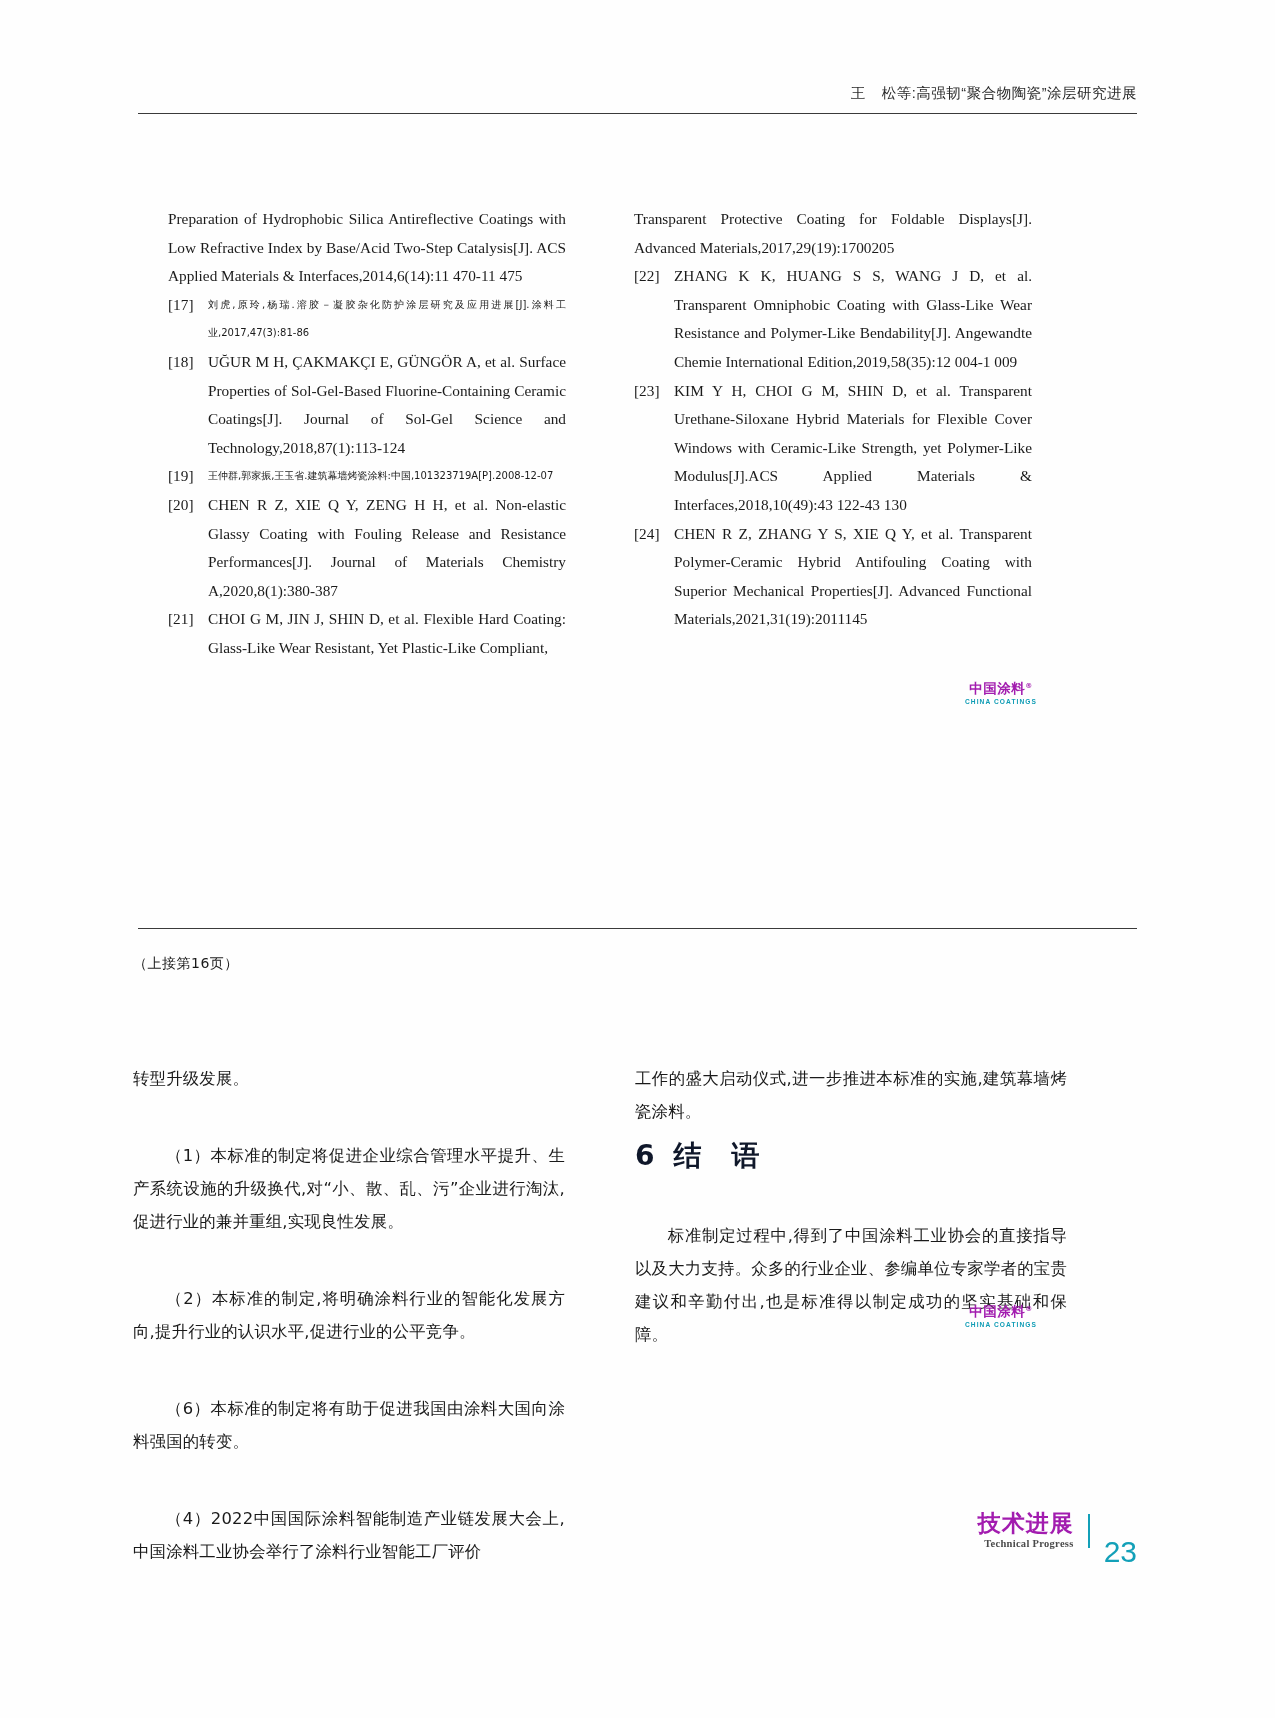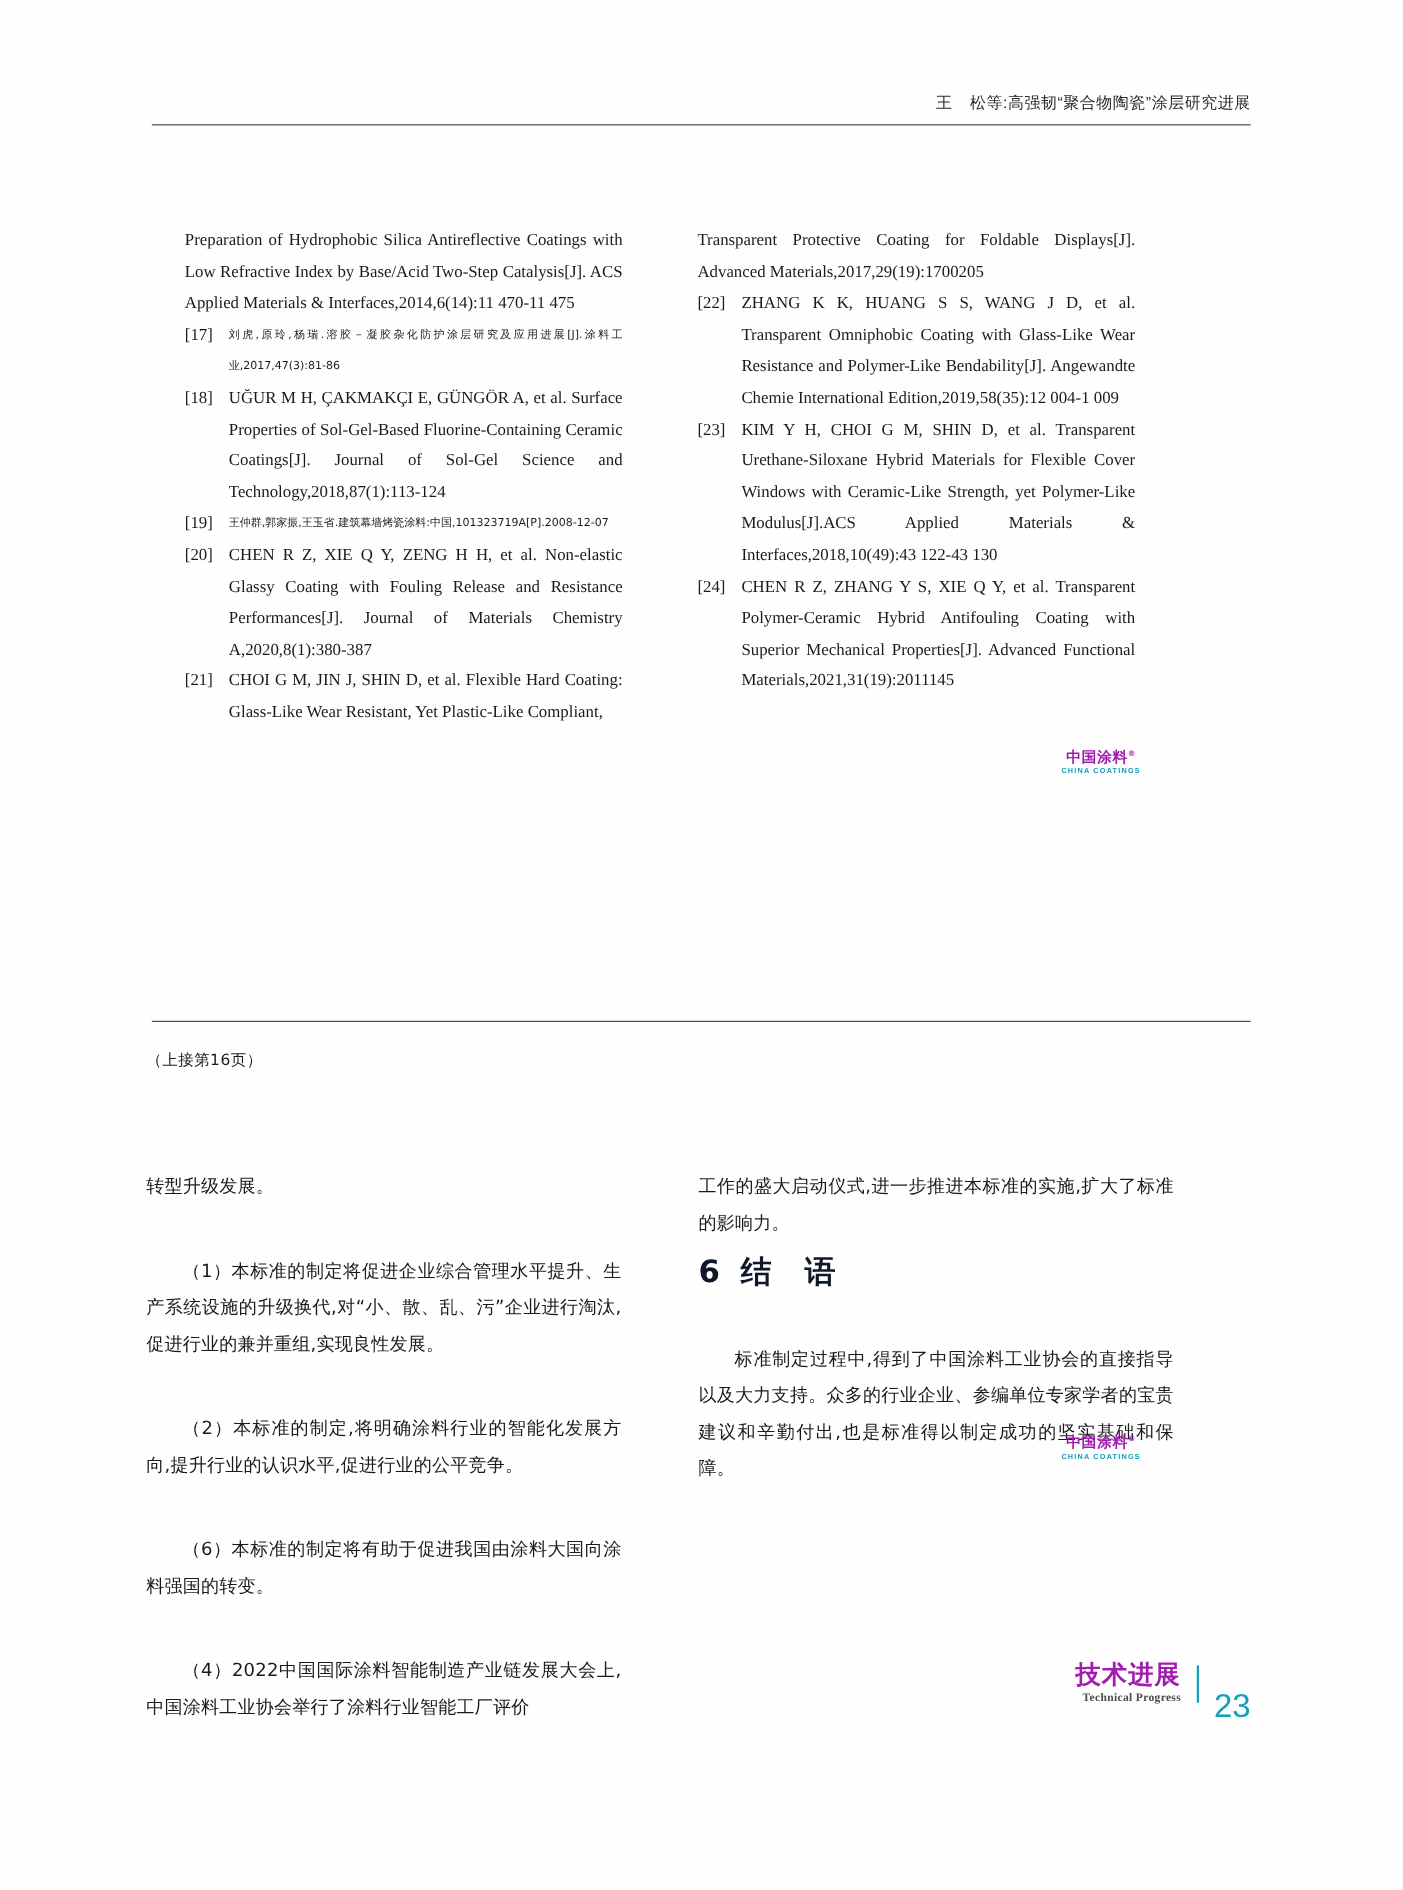--- a/index.html
+++ b/index.html
@@ -279,21 +279,21 @@
 
     <div class="art-col">
       <p class="art-p">转型升级发展。</p>
       <p class="art-p indent">（1）本标准的制定将促进企业综合管理水平提升、生产系统设施的升级换代,对“小、散、乱、污”企业进行淘汰,促进行业的兼并重组,实现良性发展。</p>
       <p class="art-p indent">（2）本标准的制定,将明确涂料行业的智能化发展方向,提升行业的认识水平,促进行业的公平竞争。</p>
       <p class="art-p indent">（6）本标准的制定将有助于促进我国由涂料大国向涂料强国的转变。</p>
       <p class="art-p indent">（4）2022中国国际涂料智能制造产业链发展大会上,中国涂料工业协会举行了涂料行业智能工厂评价</p>
     </div>
 
     <div class="art-col">
-      <p class="art-p">工作的盛大启动仪式,进一步推进本标准的实施,扩大了标准的影响力。</p>
+      <p class="art-p">工作的盛大启动仪式,进一步推进本标准的实施,建筑幕墙烤瓷涂料。</p>
       <div class="sec-head">
         <span class="num">6</span><span>结　语</span>
       </div>
       <p class="art-p indent">标准制定过程中,得到了中国涂料工业协会的直接指导以及大力支持。众多的行业企业、参编单位专家学者的宝贵建议和辛勤付出,也是标准得以制定成功的坚实基础和保障。</p>
     </div>
   </div>
 
   <div class="logo" id="logo-article">
     <div class="cn"><span>中国涂料</span><sup>®</sup></div>
     <div class="en">CHINA COATINGS</div>

